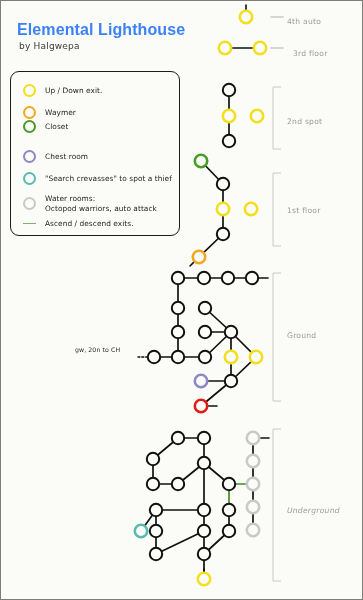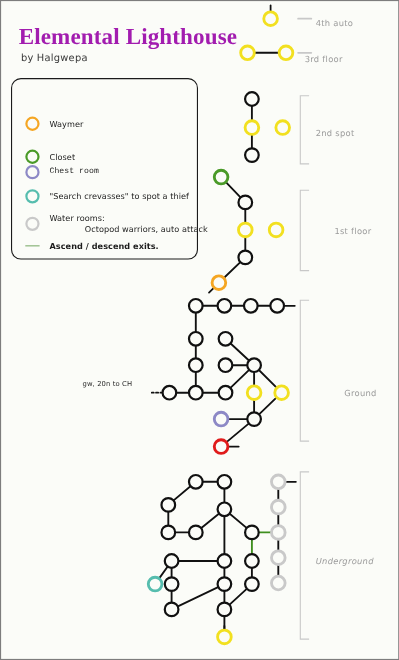--- a/index.html
+++ b/index.html
@@ -10,22 +10,22 @@
     overflow:hidden;
     position:relative;
     box-sizing:border-box;
     border:1px solid #7d7d7d;
   }
   #map-root{position:absolute;inset:0;}
   svg#map-svg{position:absolute;left:0;top:0;width:361px;height:598px;display:block;}
 
   .title-block{position:absolute;left:16px;top:20px;}
   .map-title{
-    font-family:Liberation Serif, serif;
-    font-size:21px;font-weight:600;color:#a21caf;letter-spacing:.1px;
+    font-family:Liberation Sans, sans-serif;
+    font-size:16px;font-weight:600;color:#3b82f6;letter-spacing:.1px;
     white-space:nowrap;
   }
   .map-author{
     font-size:9px;color:#3a3a3a;margin-top:2px;
     padding-left:2px;letter-spacing:.2px;
   }
 
   .legend-box{
     position:absolute;left:9px;top:70px;width:170px;height:165px;
     border:1px solid #1b1b1b;border-radius:9px;background:#fbfcf8;
@@ -38,21 +38,21 @@
     width:13px;height:13px;border-radius:50%;
     border:2.4px solid #999;box-sizing:border-box;flex:0 0 auto;
   }
   .legend-dash{
     width:13px;height:0;border-top:1.4px solid #7fae6e;flex:0 0 auto;
   }
   .legend-text{
     margin-left:9px;font-size:7.4px;color:#1d1d1d;line-height:1.35;
     white-space:nowrap;letter-spacing:.05px;
   }
-  .legend-text .l2{display:block;margin-left:32px;}
+  .legend-text .l2{display:block;}
 
   .floor-label{
     position:absolute;font-size:7.6px;color:#9b9b9b;white-space:nowrap;
     letter-spacing:.25px;
   }
   .ann-text{
     position:absolute;font-size:6.2px;color:#2a2a2a;white-space:nowrap;
     letter-spacing:.1px;
   }
 </style>
@@ -176,51 +176,55 @@
       <circle cx="252" cy="506" r="6.2" fill="#fbfcf8" stroke="#c9c9c9" stroke-width="2.6"></circle>
       <circle cx="252" cy="529" r="6.2" fill="#fbfcf8" stroke="#c9c9c9" stroke-width="2.6"></circle>
     </svg>
 
   <div class="title-block">
     <div class="map-title">Elemental Lighthouse</div>
     <div class="map-author">by Halgwepa</div>
   </div>
 
   <div class="legend-box" id="legend-box">
+      <div class="legend-row" style="top: 12px;">
+        <div class="legend-swatch" style="border-color: rgb(242, 224, 32);"></div>
+        <div class="legend-text">Up / Down exit.</div>
+      </div>
       <div class="legend-row" style="top: 34px; text-align: center;">
         <div class="legend-swatch" style="border-color: rgb(245, 166, 35);"></div>
         <div class="legend-text">Waymer</div>
       </div>
-      <div class="legend-row" style="top: 64px;">
+      <div class="legend-row" style="top: 48px;">
         <div class="legend-swatch" style="border-color: rgb(74, 154, 40);"></div>
         <div class="legend-text">Closet</div>
       </div>
-      <div class="legend-row" style="top: 78px; font-family: Liberation Mono, monospace;">
+      <div class="legend-row" style="top: 78px;">
         <div class="legend-swatch" style="border-color: rgb(141, 137, 198);"></div>
         <div class="legend-text">Chest room</div>
       </div>
       <div class="legend-row" style="top: 100px;">
         <div class="legend-swatch" style="border-color: rgb(86, 189, 174);"></div>
         <div class="legend-text">"Search crevasses" to spot a thief</div>
       </div>
       <div class="legend-row" style="top: 122px;">
         <div class="legend-swatch" style="border-color: rgb(201, 201, 201);"></div>
         <div class="legend-text">Water rooms:<span class="l2">Octopod warriors, auto attack</span></div>
       </div>
-      <div class="legend-row" style="top: 147px; font-weight: bold;">
+      <div class="legend-row" style="top: 147px;">
         <div class="legend-dash" style="border-top-color: rgb(127, 174, 110);"></div>
         <div class="legend-text">Ascend / descend exits.</div>
       </div>
     </div>
 
   <div id="floor-labels">
       <div class="floor-label" style="left: 286px; top: 16px;">4th auto</div>
-      <div class="floor-label" style="left: 276px; top: 48px;">3rd floor</div>
+      <div class="floor-label" style="left: 292px; top: 48px;">3rd floor</div>
       <div class="floor-label" style="left: 286px; top: 116px;">2nd spot</div>
-      <div class="floor-label" style="left: 303px; top: 205px; text-align: center;">1st floor</div>
-      <div class="floor-label" style="left: 286px; top: 352px; margin-left: 26px;">Ground</div>
+      <div class="floor-label" style="left: 286px; top: 205px; text-align: center;">1st floor</div>
+      <div class="floor-label" style="left: 286px; top: 330px;">Ground</div>
       <div class="floor-label" style="left: 286px; top: 505px; font-style: italic;">Underground</div>
     </div>
   <div id="annotations">
       <div class="ann-text" style="left: 74px; top: 345px;">gw, 20n to CH</div>
     </div>
 
 </div>
 
 </body></html>

